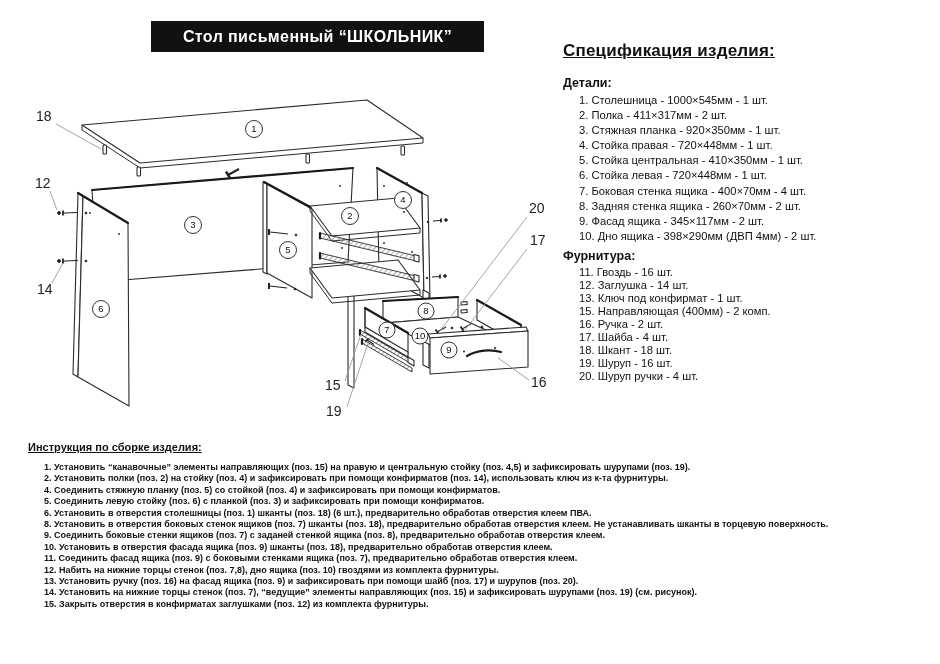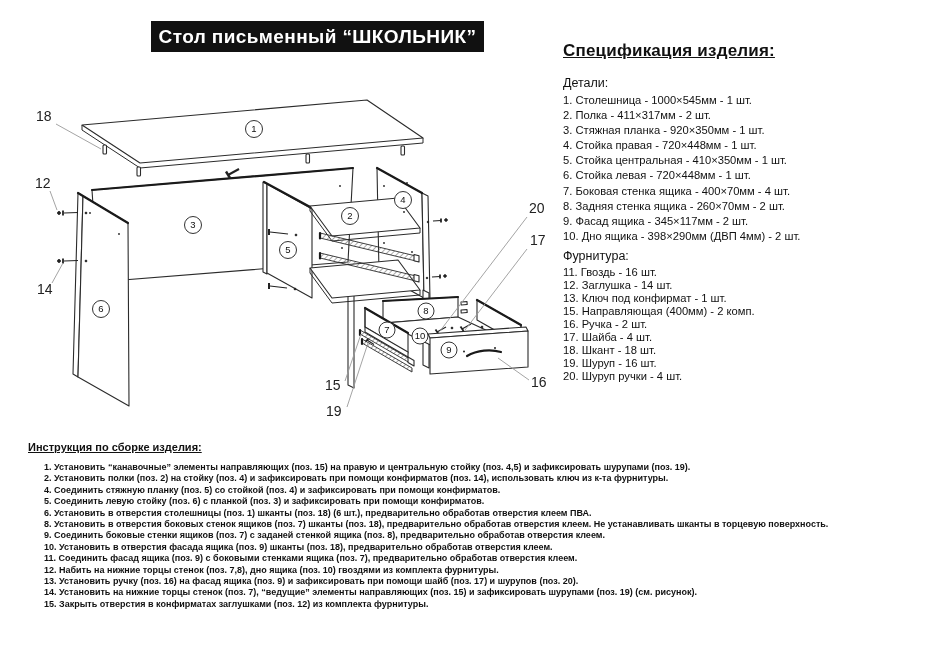--- a/index.html
+++ b/index.html
@@ -1,30 +1,30 @@
 <!DOCTYPE html>
 <html><head>
 <meta charset="utf-8">
 <style>
   html,body{margin:0;padding:0;background:#fff;}
   body{width:940px;height:664px;position:relative;overflow:hidden;
        font-family:"Liberation Sans","DejaVu Sans",sans-serif;color:#111;}
   .page{position:absolute;inset:0;background:#fff;}
 
   .title-box{position:absolute;left:151px;top:21px;width:333px;height:31px;
-    background:#111;color:#fff;font-size:19px;font-weight:bold;
+    background:#111;color:#fff;font-size:16px;font-weight:bold;
     text-align:center;line-height:31px;letter-spacing:.4px;}
 
   .diagram-svg{position:absolute;left:0;top:0;}
 
   .spec{position:absolute;left:563px;top:38px;width:370px;}
   .spec h1{margin:3px 0 15px 0;font-size:17px;font-weight:bold;
     text-decoration:underline;letter-spacing:.2px;}
-  .spec h2{margin:0 0 3px 0;font-size:12.5px;font-weight:normal;}
-  .spec .list{margin:0 0 0 0;}
+  .spec h2{margin:0 0 3px 0;font-size:12.5px;font-weight:bold;}
+  .spec .list{margin:0 0 0 16px;}
   .spec .list .line{font-size:11.2px;line-height:15.1px;white-space:nowrap;}
   .spec .list.tight .line{line-height:13px;}
   .spec .hw-head{margin-top:5px;}
 
   .instructions{position:absolute;left:28px;top:441px;width:900px;}
   .instructions h2{margin:0 0 9px 0;font-size:11px;font-weight:bold;
     text-decoration:underline;}
   .instructions .steps{padding-left:16px;font-weight:bold;}
   .instructions .steps .line{font-size:9px;line-height:11.4px;white-space:nowrap;}
 

